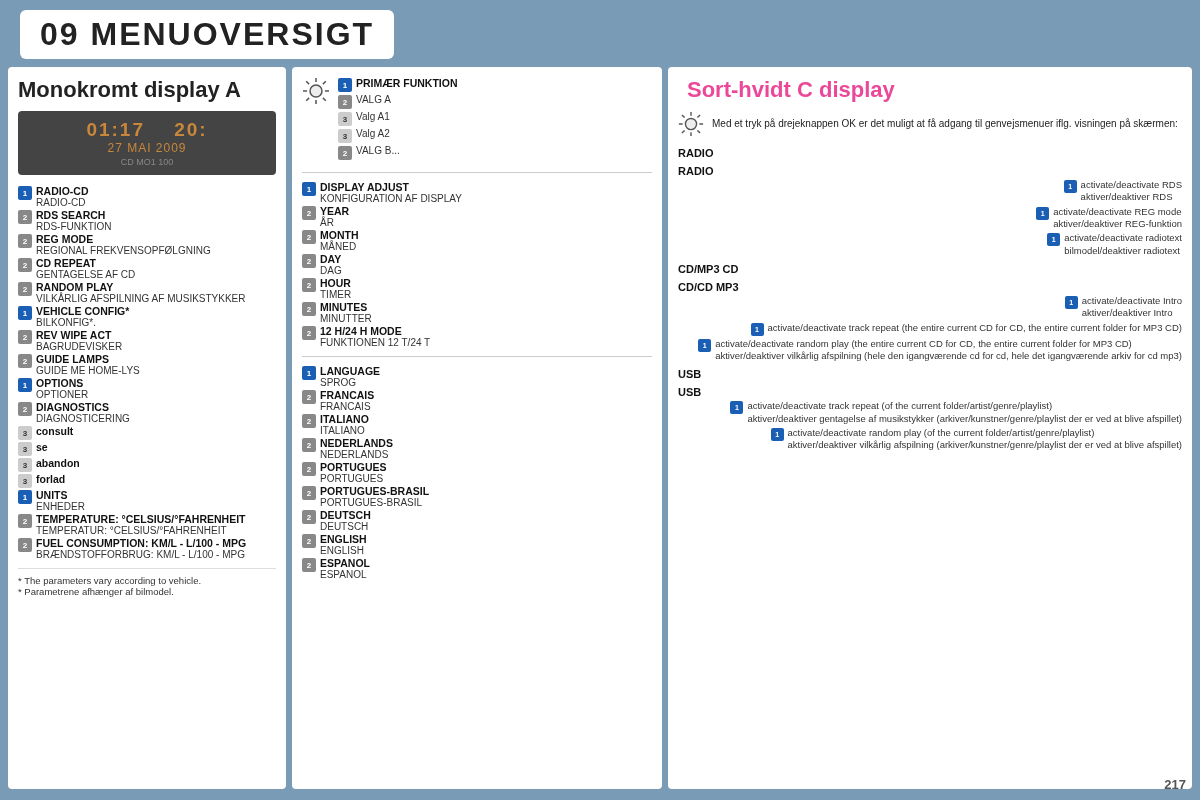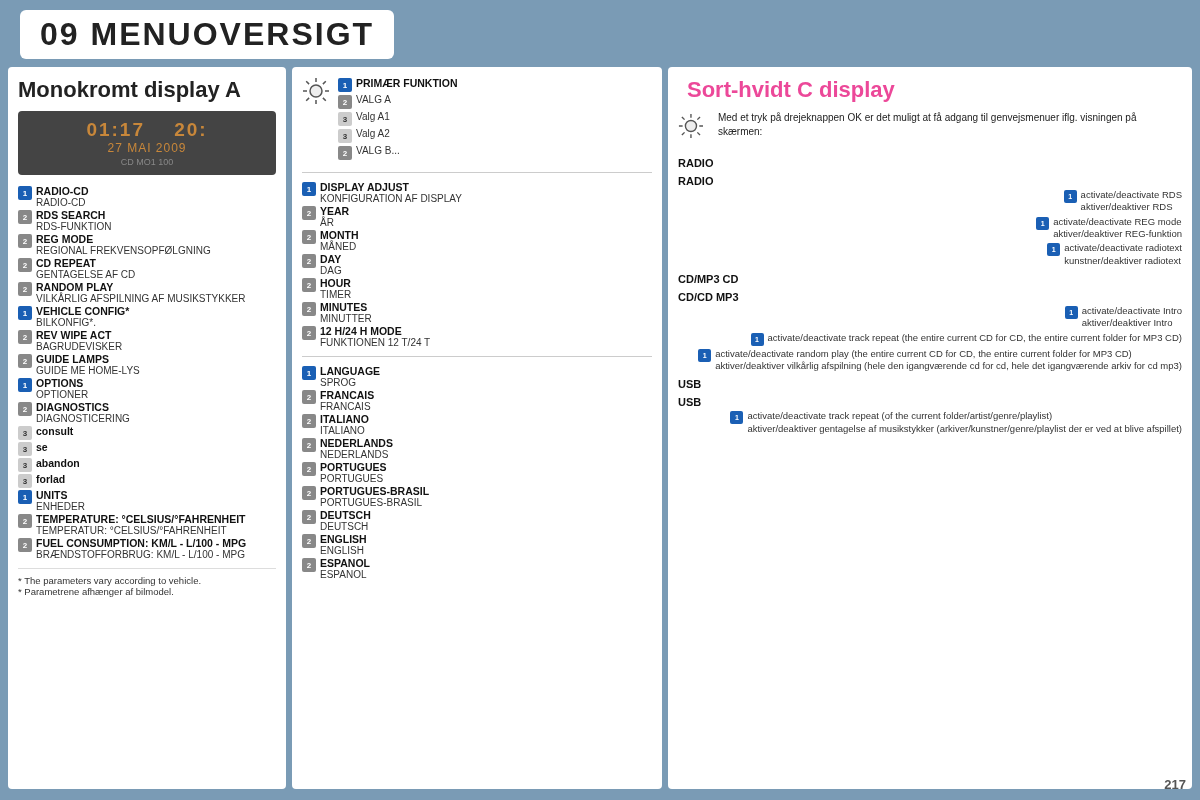--- a/index.html
+++ b/index.html
@@ -171,23 +171,23 @@
     
     .panel-right-title {
       font-size: 22px;
       font-weight: bold;
       color: #ec4899;
       margin-bottom: 8px;
       margin-left: 9px;
     }
     .right-icon-row {
       display: flex;
-      align-items: flex-end;
-      gap: 14px;
-      margin-bottom: 18px;
+      align-items: center;
+      gap: 8px;
+      margin-bottom: 10px;
     }
     .right-description {
       font-size: 10px;
       color: #222;
       line-height: 1.4;
     }
 
     .right-section-title {
       font-weight: bold;
       font-size: 11px;
@@ -567,21 +567,21 @@
             <span class="right-badge">1</span>
             <div>
               <div class="right-item-text">activate/deactivate REG mode</div>
               <div class="right-item-text">aktiver/deaktiver REG-funktion</div>
             </div>
           </div>
           <div class="right-item-row">
             <span class="right-badge">1</span>
             <div>
               <div class="right-item-text">activate/deactivate radiotext</div>
-              <div class="right-item-text">kunstner/deaktiver radiotext</div>
+              <div class="right-item-text">bilmodel/deaktiver radiotext</div>
             </div>
           </div>
         </div>
     </div>
 
     <div>
       <div class="right-section-title">CD/MP3 CD</div>
       <div class="right-section-title">CD/CD MP3</div>
       <div id="cd-items">
           <div class="right-item-row">
@@ -611,19 +611,26 @@
       <div class="right-section-title">USB</div>
       <div class="right-section-title">USB</div>
       <div id="usb-items">
           <div class="right-item-row">
             <span class="right-badge">1</span>
             <div>
               <div class="right-item-text">activate/deactivate track repeat (of the current folder/artist/genre/playlist)</div>
               <div class="right-item-text">aktiver/deaktiver gentagelse af musikstykker (arkiver/kunstner/genre/playlist der er ved at blive afspillet)</div>
             </div>
           </div>
+          <div class="right-item-row">
+            <span class="right-badge">1</span>
+            <div>
+              <div class="right-item-text">activate/deactivate random play (of the current folder/artist/genre/playlist)</div>
+              <div class="right-item-text">aktiver/deaktiver vilkårlig afspilning (arkiver/kunstner/genre/playlist der er ved at blive afspillet)</div>
+            </div>
+          </div>
         </div>
     </div>
   </div>
 
 </div>
 
 <div class="page-num">217</div>
 
 </body></html>

